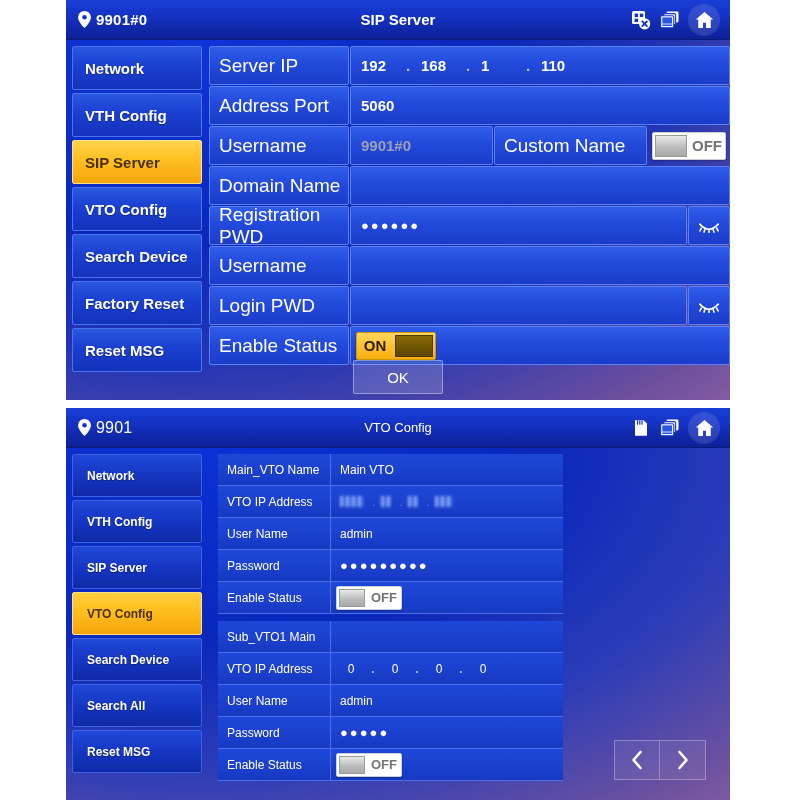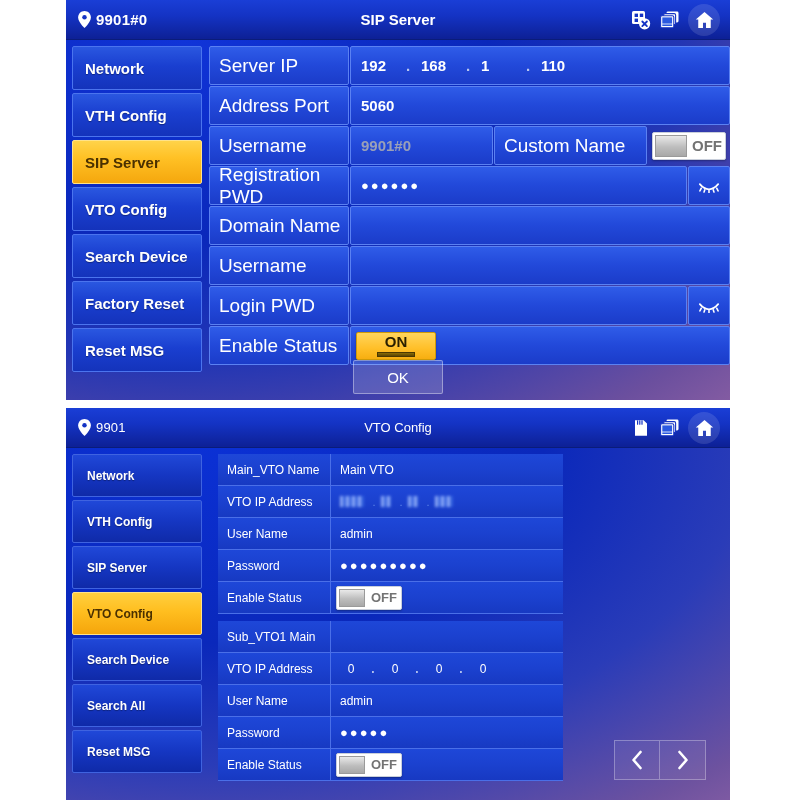--- a/index.html
+++ b/index.html
@@ -34,21 +34,21 @@
     background: linear-gradient(180deg, #1a3ed6 0%, #1433c4 40%, #0d2095 100%);
     display: flex; align-items: center;
     border-bottom: 1px solid #0a1c7a;
   }
   .panel.bottom .titlebar { height: 40px; }
   .tb-left {
     display:flex; align-items:center; gap:5px;
     padding-left: 12px; min-width: 150px;
   }
   .tb-id { color:#fff; font-size:15px; font-weight:bold; letter-spacing:.2px; }
-  .panel.bottom .tb-id { font-size:13px; font-weight:normal; }
+  .panel.bottom .tb-id { font-size:16px; font-weight:normal; }
   .pin-icon { width:13px; height:17px; display:block; }
   .tb-title {
     position:absolute; left:0; right:0; text-align:center;
     color:#ffffff; font-size:15px; font-weight:bold; pointer-events:none;
   }
   .panel.bottom .tb-title { font-size:13px; font-weight:normal; }
   .tb-right {
     margin-left:auto; display:flex; align-items:center; gap:7px;
     padding-right: 10px; position:relative; z-index:2;
   }
@@ -150,21 +150,21 @@
   .switch .knob {
     width:32px; height:22px; margin:2px;
     background: linear-gradient(180deg,#e9e9e9 0%, #bdbdbd 55%, #a8a8a8 100%);
     border:1px solid #9a9a9a;
   }
   .switch .st {
     flex:1; text-align:center; color:#737373; font-size:15px; font-weight:bold;
   }
   .switch.on {
     background: linear-gradient(180deg,#ffd55c 0%, #ffbf28 60%, #f7ae10 100%);
-    border:1px solid #cf9a08; width:80px; flex-direction:column;
+    border:1px solid #cf9a08; width:80px; flex-direction:row;
   }
   .switch.on .st { order:1; color:#2a2000; }
   .switch.on .knob {
     order:2;
     background: linear-gradient(180deg,#8a6b05 0%, #6d5404 60%, #5b4503 100%);
     border:1px solid #4a3802;
     width:38px;
   }
   .switch.sm { height:24px; width:66px; }
   .switch.sm .knob { width:26px; height:18px; }
@@ -330,35 +330,35 @@
           <div class="flabel" style="width:153px;">Custom Name</div>
           <div style="width:82px;flex:none;display:flex;align-items:center;justify-content:center;">
             <div class="switch">
               <span class="knob"></span>
               <span class="st">OFF</span>
             </div>
           </div>
         </div>
 
         <div class="frow">
+          <div class="flabel">Domain Name</div>
+          <div class="fvalue"></div>
+        </div>
+
+        <div class="frow">
           <div class="flabel">Registration PWD</div>
           <div class="fvalue">
             <span class="dots">●●●●●●</span>
           </div>
           <div class="eyebox">
             <svg class="eye-icon" viewBox="0 0 24 14">
               <path d="M2 5c3.3 4 5.9 5.6 10 5.6S18.7 9 22 5" stroke="#ffffff" stroke-width="1.9" fill="none" stroke-linecap="round"></path>
               <path d="M3.6 9.4L2.1 12.4M7.4 11.1L6.6 13.6M12 11.8v2.6M16.6 11.1l.8 2.5M20.4 9.4l1.5 3" stroke="#ffffff" stroke-width="1.7" stroke-linecap="round"></path>
             </svg>
           </div>
-        </div>
-
-        <div class="frow">
-          <div class="flabel">Domain Name</div>
-          <div class="fvalue"></div>
         </div>
 
         <div class="frow">
           <div class="flabel">Username</div>
           <div class="fvalue"></div>
         </div>
 
         <div class="frow">
           <div class="flabel">Login PWD</div>
           <div class="fvalue"></div>

